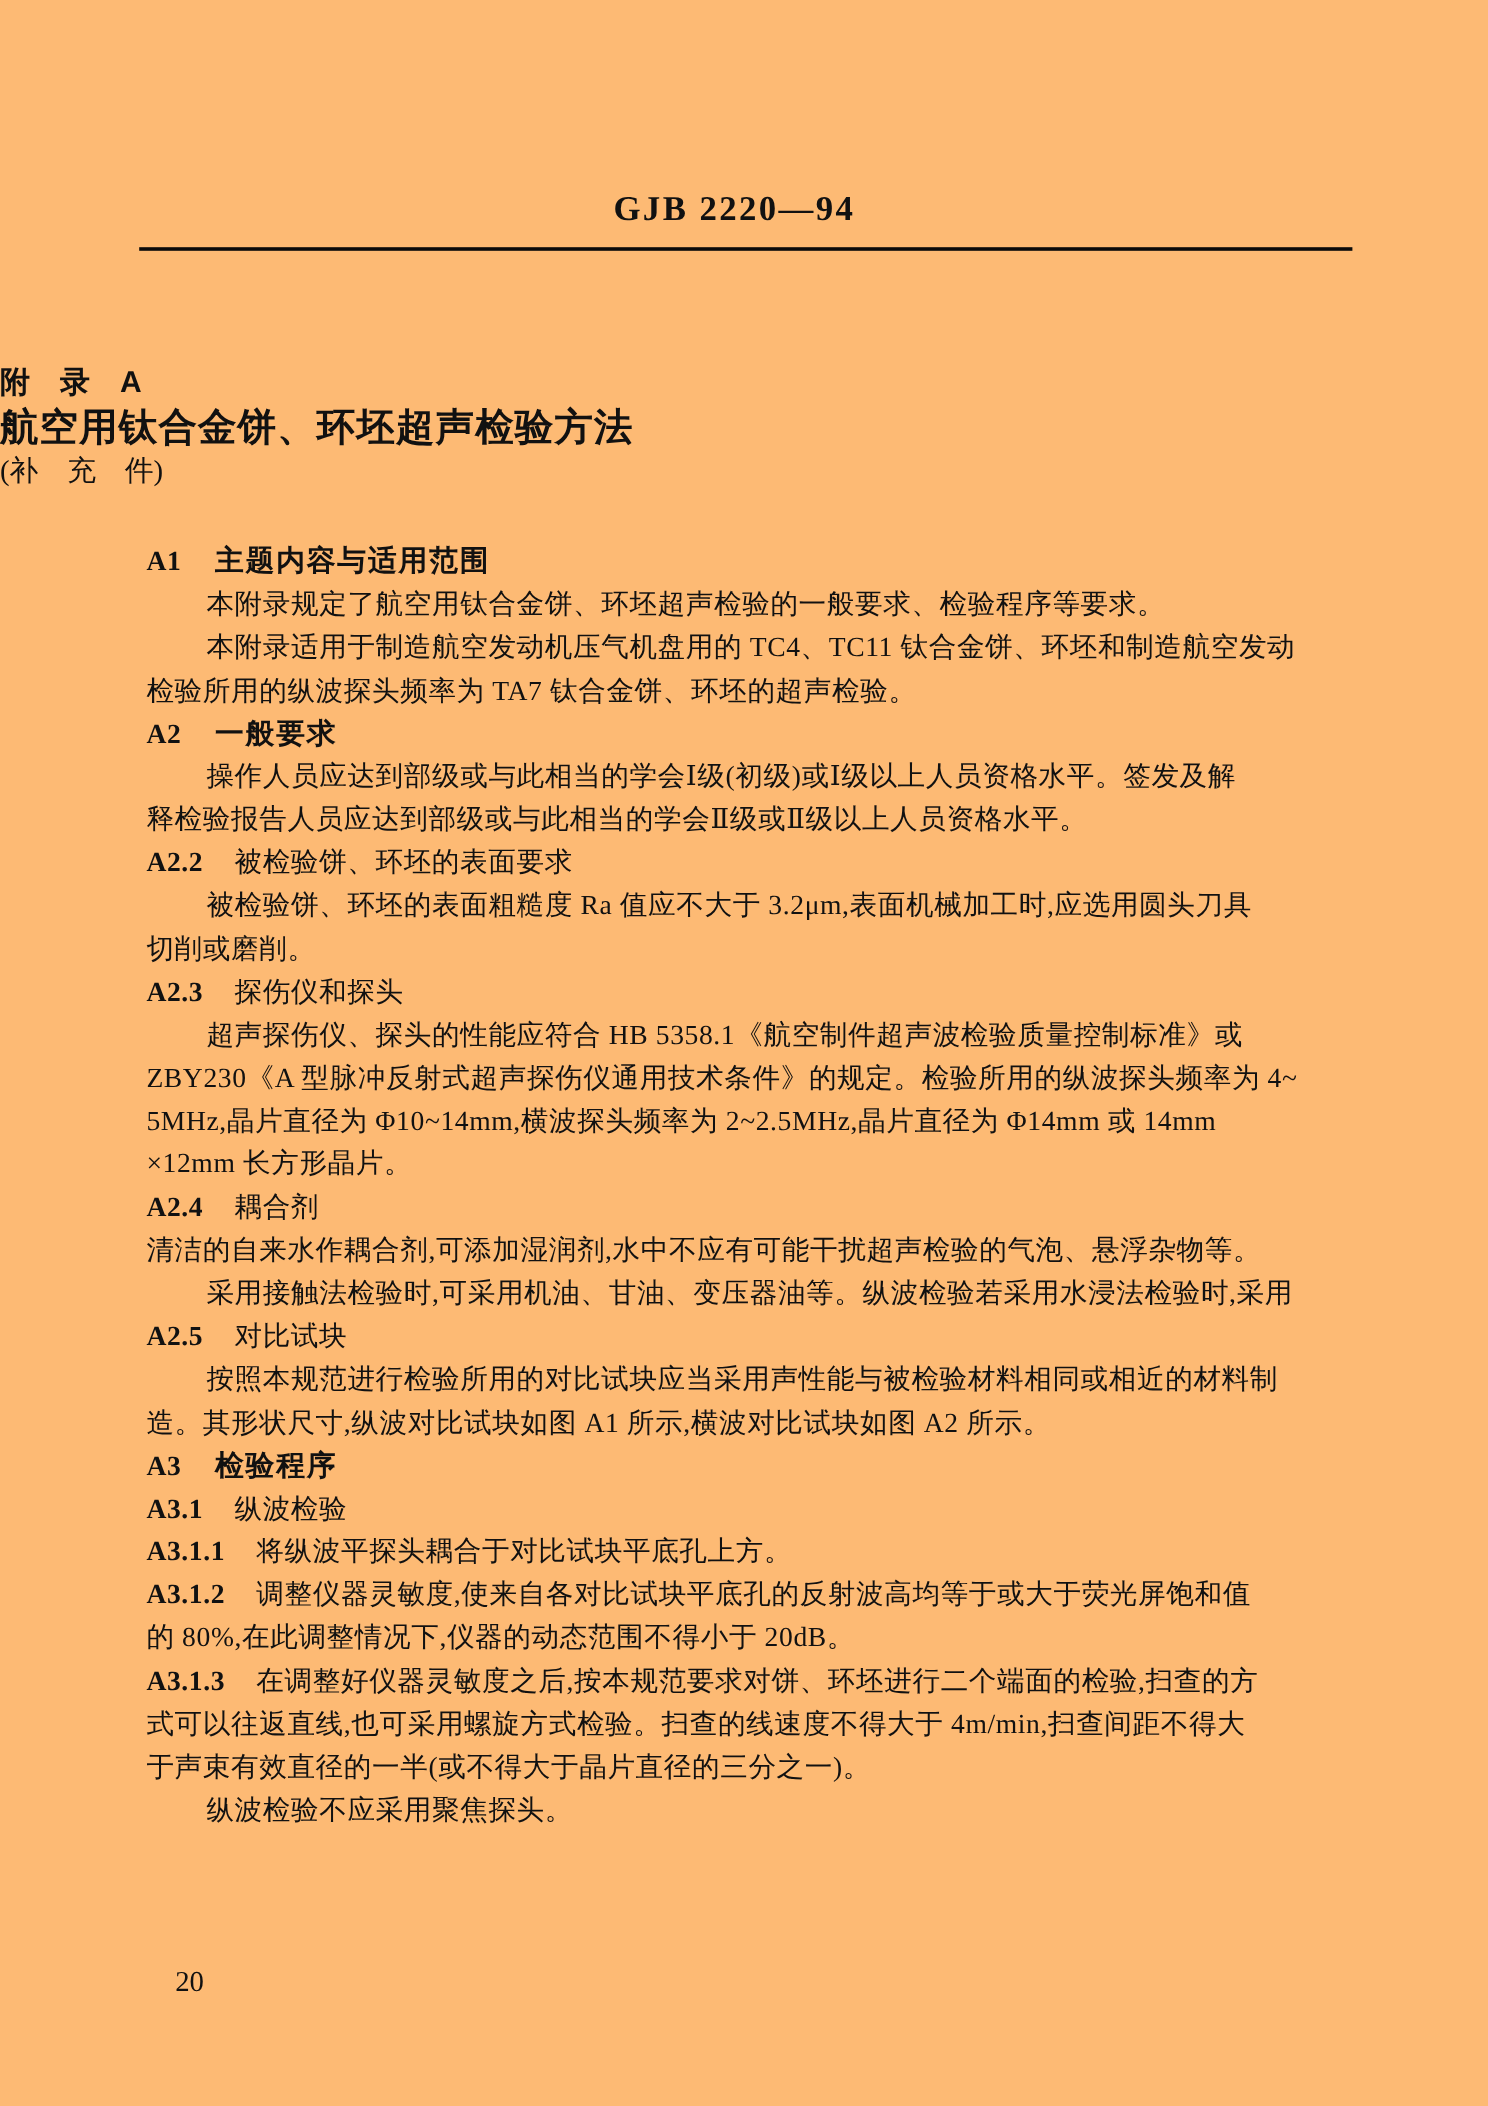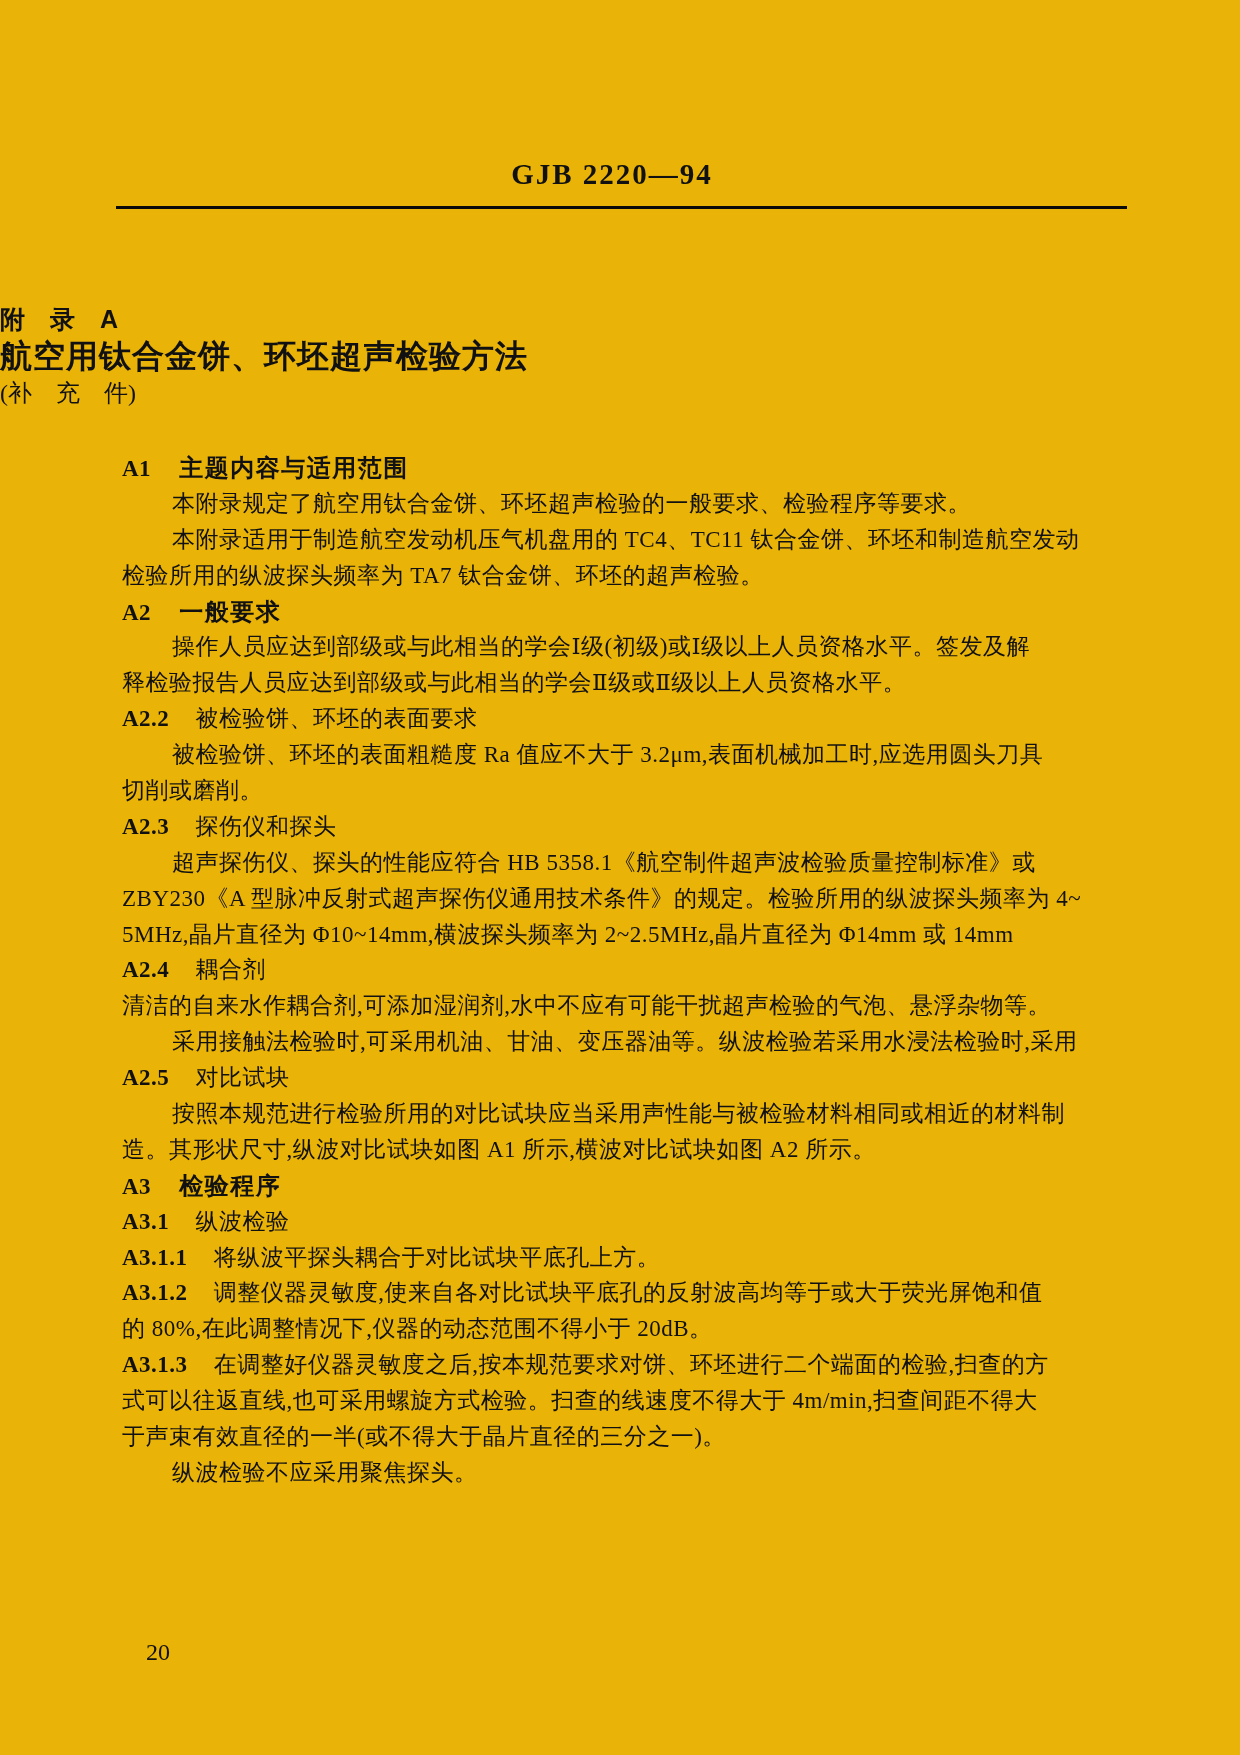--- a/index.html
+++ b/index.html
@@ -1,19 +1,19 @@
 <!DOCTYPE html>
 <html><head>
 <meta charset="utf-8">
 <style>
   html,body{margin:0;padding:0;background:#e8e8e8;}
   .page{
     position:relative;
     width:1240px;height:1755px;
-    background:#eab308;
+    background:#fdba74;
     margin:0 auto;
     overflow:hidden;
     color:#111;
     font-family:"Liberation Serif","DejaVu Serif",serif;
   }
   .doc-code{
     position:absolute;
     top:158px;left:0;right:0;
     text-align:center;
     transform:translateX(-8px);
@@ -89,20 +89,21 @@
       <div class="line h1"><span class="num">A2</span><span class="ttl">一般要求</span></div>
       <div class="line indent"><span class="ttl">操作人员应达到部级或与此相当的学会Ⅰ级(初级)或Ⅰ级以上人员资格水平。签发及解</span></div>
       <div class="line flush"><span class="ttl">释检验报告人员应达到部级或与此相当的学会Ⅱ级或Ⅱ级以上人员资格水平。</span></div>
       <div class="line h2"><span class="num">A2.2</span><span class="ttl">被检验饼、环坯的表面要求</span></div>
       <div class="line indent"><span class="ttl">被检验饼、环坯的表面粗糙度 Ra 值应不大于 3.2μm,表面机械加工时,应选用圆头刀具</span></div>
       <div class="line flush"><span class="ttl">切削或磨削。</span></div>
       <div class="line h2"><span class="num">A2.3</span><span class="ttl">探伤仪和探头</span></div>
       <div class="line indent"><span class="ttl">超声探伤仪、探头的性能应符合 HB 5358.1《航空制件超声波检验质量控制标准》或</span></div>
       <div class="line flush"><span class="ttl">ZBY230《A 型脉冲反射式超声探伤仪通用技术条件》的规定。检验所用的纵波探头频率为 4~</span></div>
       <div class="line flush"><span class="ttl">5MHz,晶片直径为 Φ10~14mm,横波探头频率为 2~2.5MHz,晶片直径为 Φ14mm 或 14mm</span></div>
+      <div class="line flush"><span class="ttl">×12mm 长方形晶片。</span></div>
       <div class="line h2"><span class="num">A2.4</span><span class="ttl">耦合剂</span></div>
       <div class="line flush"><span class="ttl">清洁的自来水作耦合剂,可添加湿润剂,水中不应有可能干扰超声检验的气泡、悬浮杂物等。</span></div>
       <div class="line indent"><span class="ttl">采用接触法检验时,可采用机油、甘油、变压器油等。纵波检验若采用水浸法检验时,采用</span></div>
       <div class="line h2"><span class="num">A2.5</span><span class="ttl">对比试块</span></div>
       <div class="line indent"><span class="ttl">按照本规范进行检验所用的对比试块应当采用声性能与被检验材料相同或相近的材料制</span></div>
       <div class="line flush"><span class="ttl">造。其形状尺寸,纵波对比试块如图 A1 所示,横波对比试块如图 A2 所示。</span></div>
       <div class="line h1"><span class="num">A3</span><span class="ttl">检验程序</span></div>
       <div class="line h2"><span class="num">A3.1</span><span class="ttl">纵波检验</span></div>
       <div class="line h3"><span class="num">A3.1.1</span><span class="ttl">将纵波平探头耦合于对比试块平底孔上方。</span></div>
       <div class="line h3"><span class="num">A3.1.2</span><span class="ttl">调整仪器灵敏度,使来自各对比试块平底孔的反射波高均等于或大于荧光屏饱和值</span></div>

